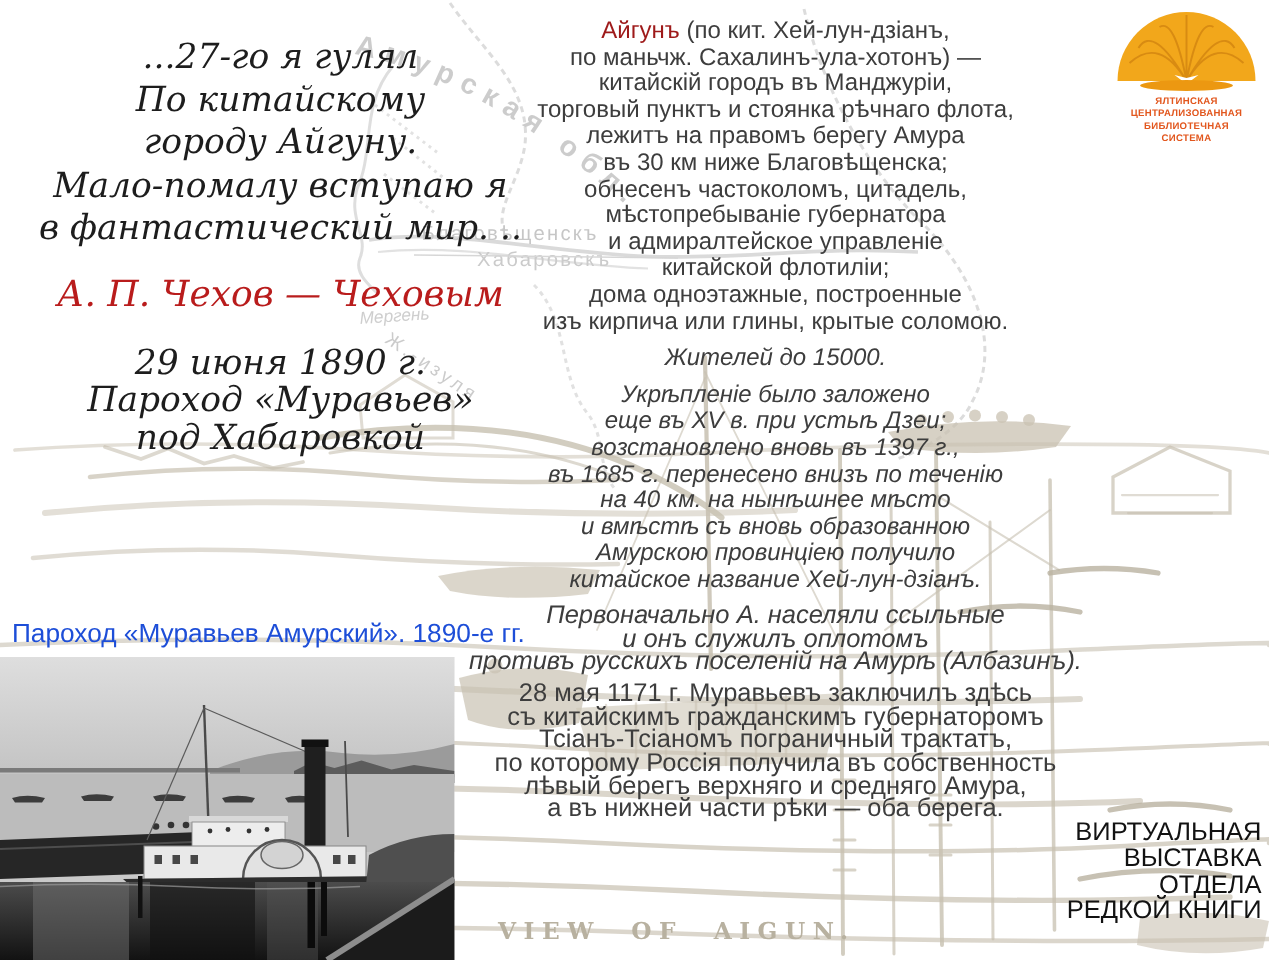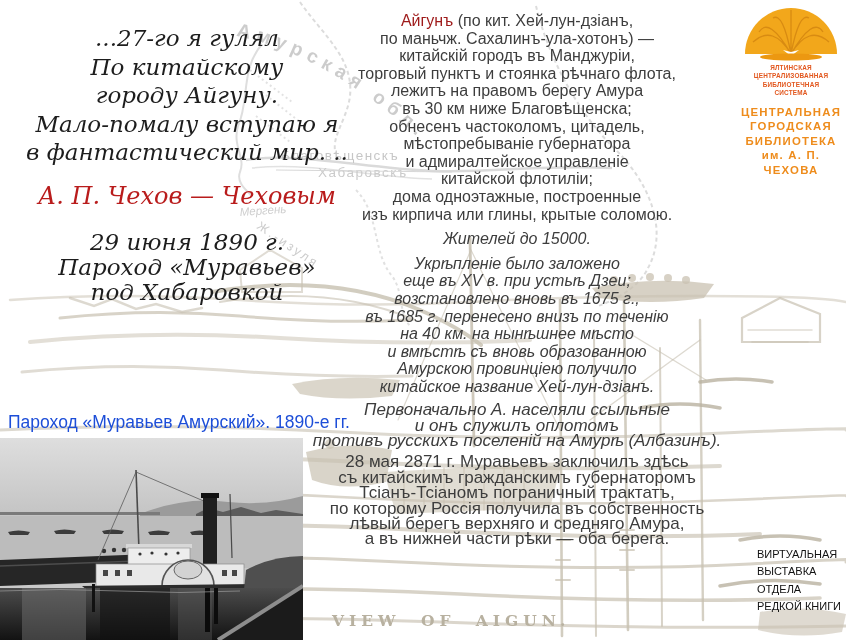--- a/index.html
+++ b/index.html
@@ -27,22 +27,22 @@
 
   
   .logo{position:absolute;top:6px;right:4px;width:102px;z-index:3;text-align:center;}
   .logo-book{margin:0 auto;}
   .logo-small{margin-top:2px;color:#e2571e;font-weight:bold;font-size:6.4px;line-height:8.4px;white-space:pre-line;letter-spacing:.2px;}
   .logo-large{margin-top:7px;color:#ee8c1c;font-weight:bold;font-size:11.4px;line-height:14.6px;letter-spacing:1.2px;white-space:pre-line;}
 
   
   .photo-caption{position:absolute;left:8px;top:412px;z-index:3;
     font-size:17.5px;color:#1d4ed8;}
-  .footer-label{position:absolute;right:5px;top:546px;z-index:3;text-align:left;
-    font-size:11px;line-height:17.4px;color:#121212;white-space:pre-line;}
+  .footer-label{position:absolute;right:5px;top:546px;z-index:3;text-align:right;
+    font-size:17px;line-height:17.4px;color:#121212;white-space:pre-line;}
 
   
   .photo{position:absolute;left:0;top:438px;z-index:2;}
 </style>
 </head>
 <body>
 
 <div class="slide">
 
   <svg class="bg" width="846" height="640" viewBox="0 0 846 640" aria-hidden="true">
@@ -145,51 +145,47 @@
 въ 30 км ниже Благовѣщенска;
 обнесенъ частоколомъ, цитадель,
 мѣстопребываніе губернатора
 и адмиралтейское управленіе
 китайской флотиліи;
 дома одноэтажные, построенные
 изъ кирпича или глины, крытые соломою.</span></p>
     <p class="gap">Жителей до 15000.</p>
     <p class="gap">Укрѣпленіе было заложено
 еще въ XV в. при устьѣ Дзеи;
-возстановлено вновь въ 1675 г.,
+возстановлено вновь въ 1397 г.,
 въ 1685 г. перенесено внизъ по теченію
 на 40 км. на нынѣшнее мѣсто
 и вмѣстѣ съ вновь образованною
 Амурскою провинціею получило
 китайское название Хей-лун-дзіанъ.</p>
     <p class="small gap">Первоначально А. населяли ссыльные
 и онъ служилъ оплотомъ
 противъ русскихъ поселеній на Амурѣ (Албазинъ).</p>
-    <p class="small">28 мая 2871 г. Муравьевъ заключилъ здѣсь
+    <p class="small">28 мая 1171 г. Муравьевъ заключилъ здѣсь
 съ китайскимъ гражданскимъ губернаторомъ
 Тсіанъ-Тсіаномъ пограничный трактатъ,
 по которому Россія получила въ собственность
 лѣвый берегъ верхняго и средняго Амура,
 а въ нижней части рѣки — оба берега.</p>
   </div>
 
   <div class="logo">
     <svg class="logo-book" width="96" height="56" viewBox="0 0 96 56" aria-hidden="true">
       <path d="M2,48 A46,46 0 0 1 94,48 Z" fill="#f2a71b"></path>
       <path d="M48,48 Q30,18 10,36 M48,48 Q26,10 16,26 M48,48 Q40,6 30,12 M48,48 Q48,4 48,4 M48,48 Q66,18 86,36 M48,48 Q70,10 80,26 M48,48 Q56,6 66,12" stroke="#d88b12" stroke-width="1.3" fill="none"></path>
       <path d="M48,50 L40,44 L48,46 L56,44 Z" fill="#ffffff"></path>
       <ellipse cx="48" cy="51" rx="31" ry="3.6" fill="#ec9811"></ellipse>
     </svg>
     <div class="logo-small">ЯЛТИНСКАЯ ЦЕНТРАЛИЗОВАННАЯ
 БИБЛИОТЕЧНАЯ
 СИСТЕМА</div>
-    <div class="logo-large">ЦЕНТРАЛЬНАЯ
-ГОРОДСКАЯ
-БИБЛИОТЕКА
-им. А. П. ЧЕХОВА</div>
   </div>
 
   <div class="photo-caption">Пароход «Муравьев Амурский». 1890-е гг.</div>
 
   <svg class="photo" width="303" height="202" viewBox="0 0 303 202" aria-hidden="true">
     <defs>
       <linearGradient id="sky" x1="0" y1="0" x2="0" y2="1">
         <stop offset="0" stop-color="#dedede"></stop>
           <stop offset="1" stop-color="#c3c3c3"></stop>
       </linearGradient>

